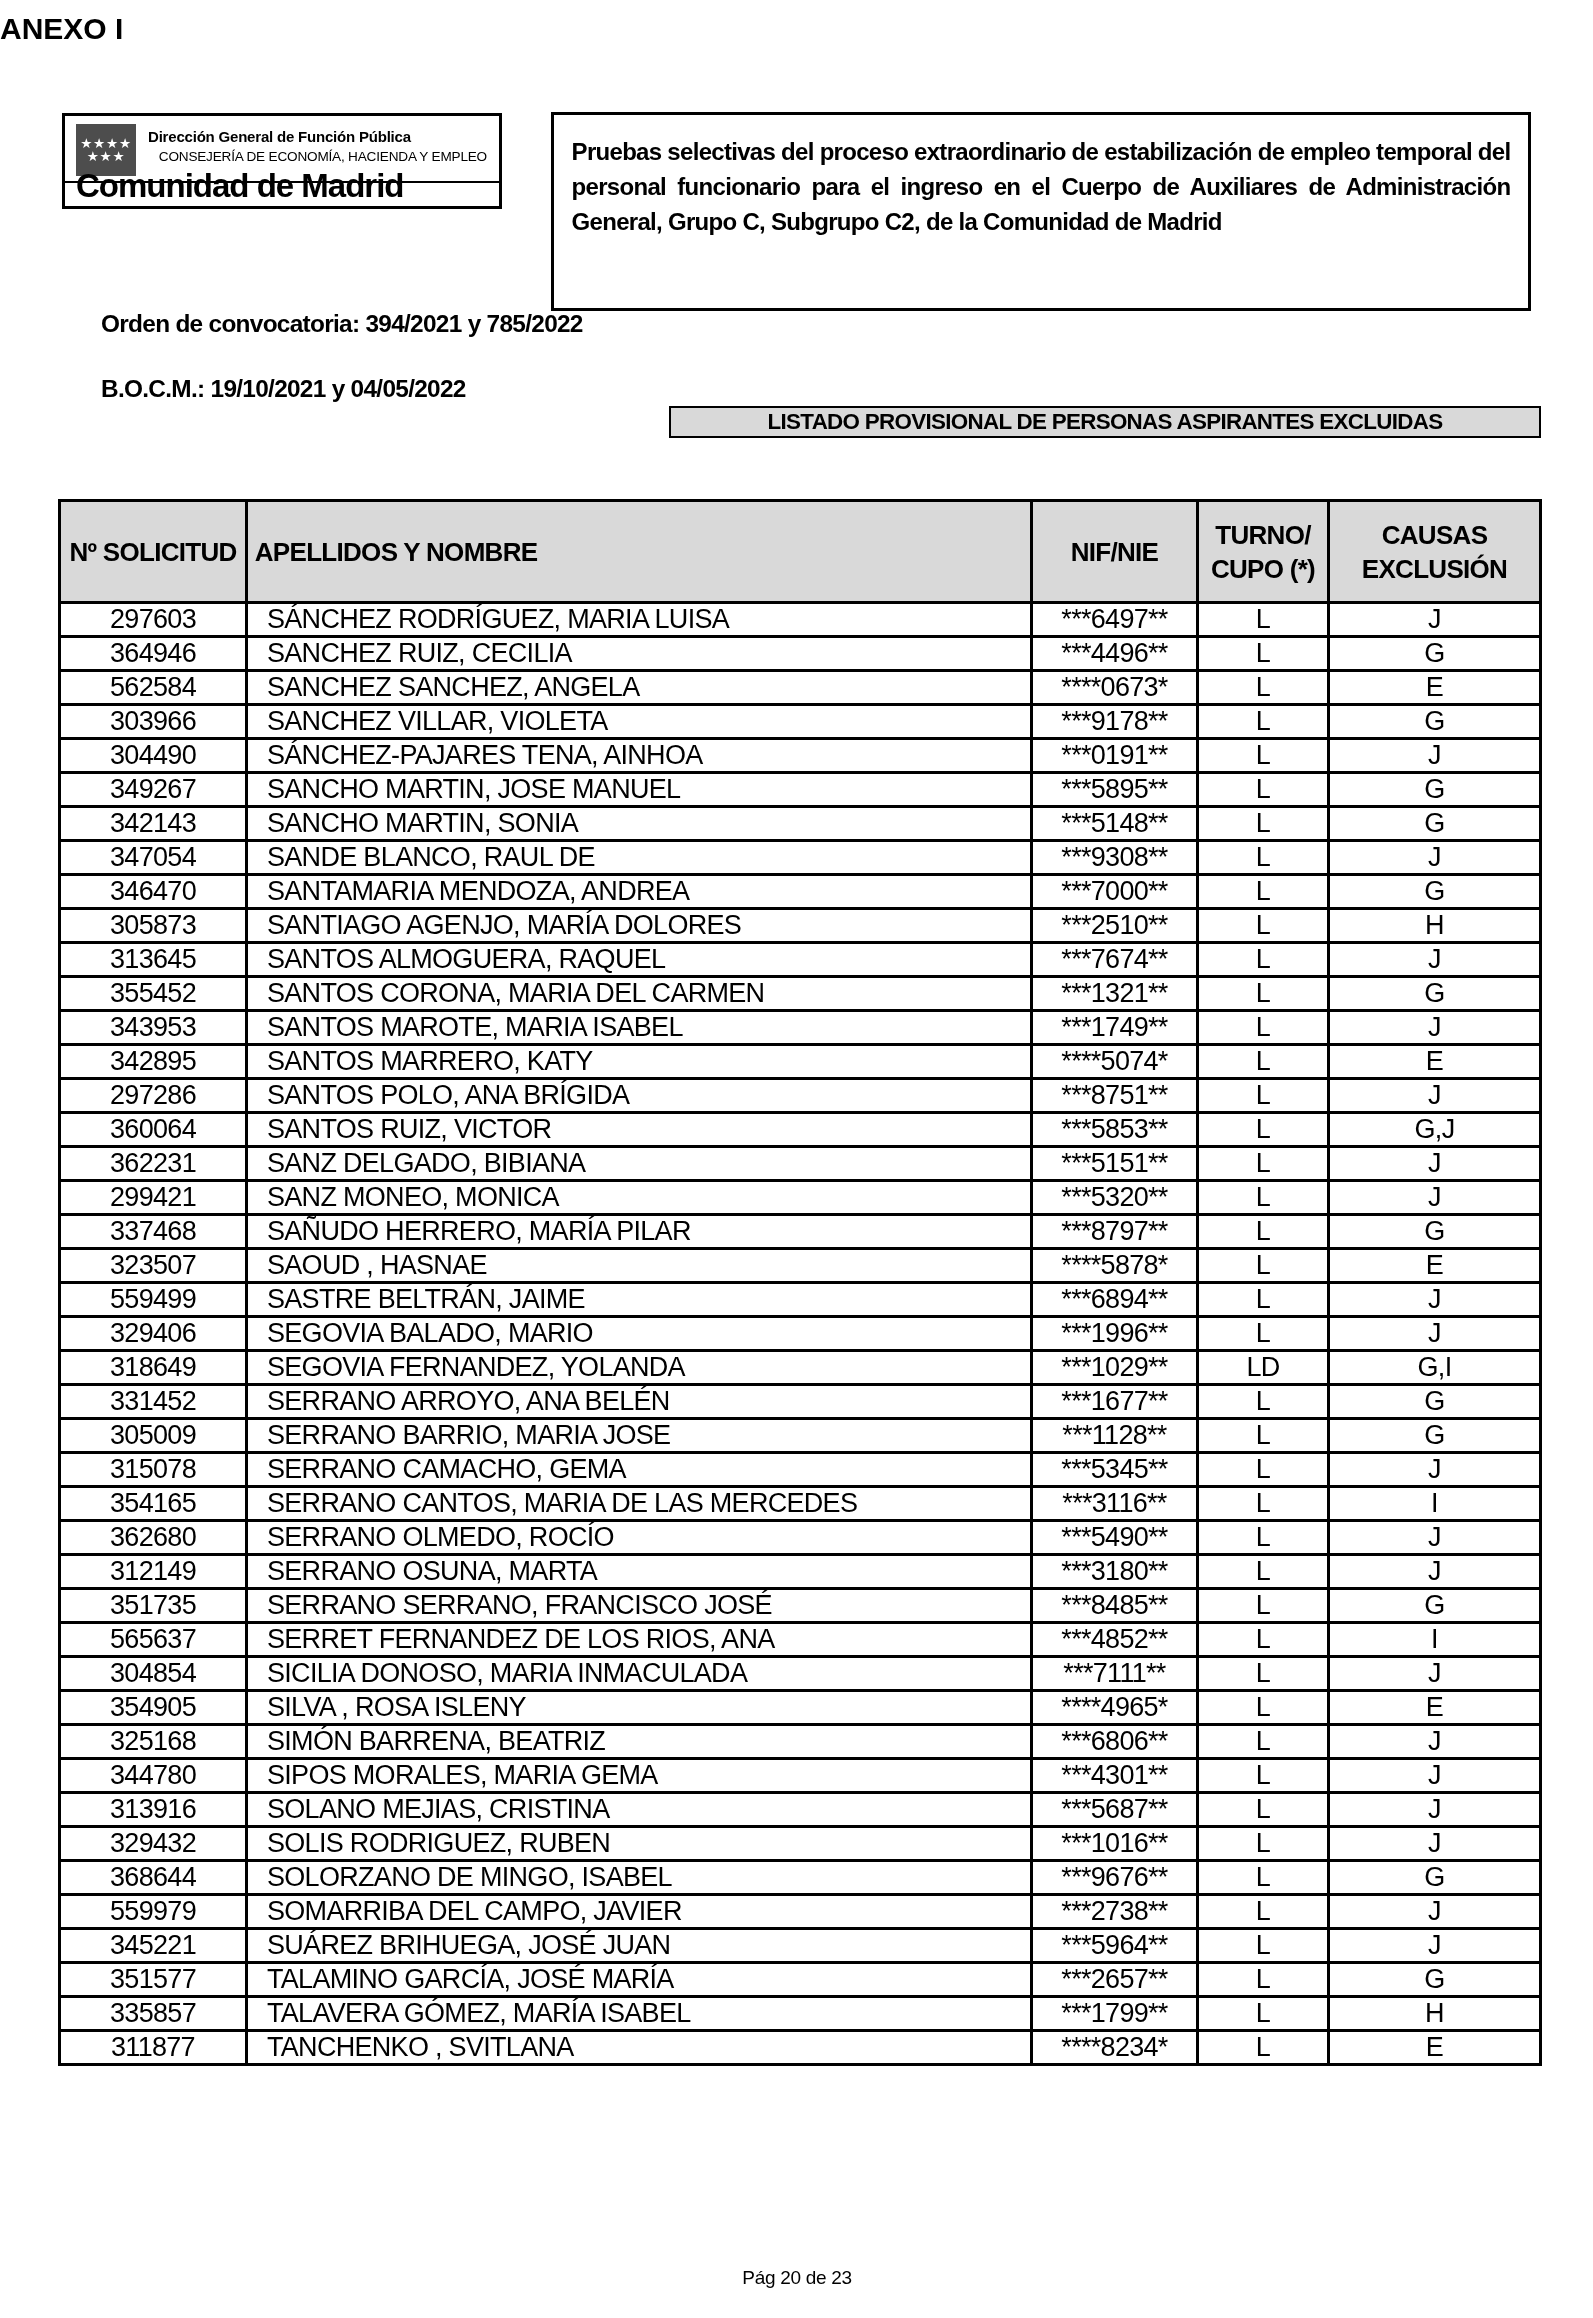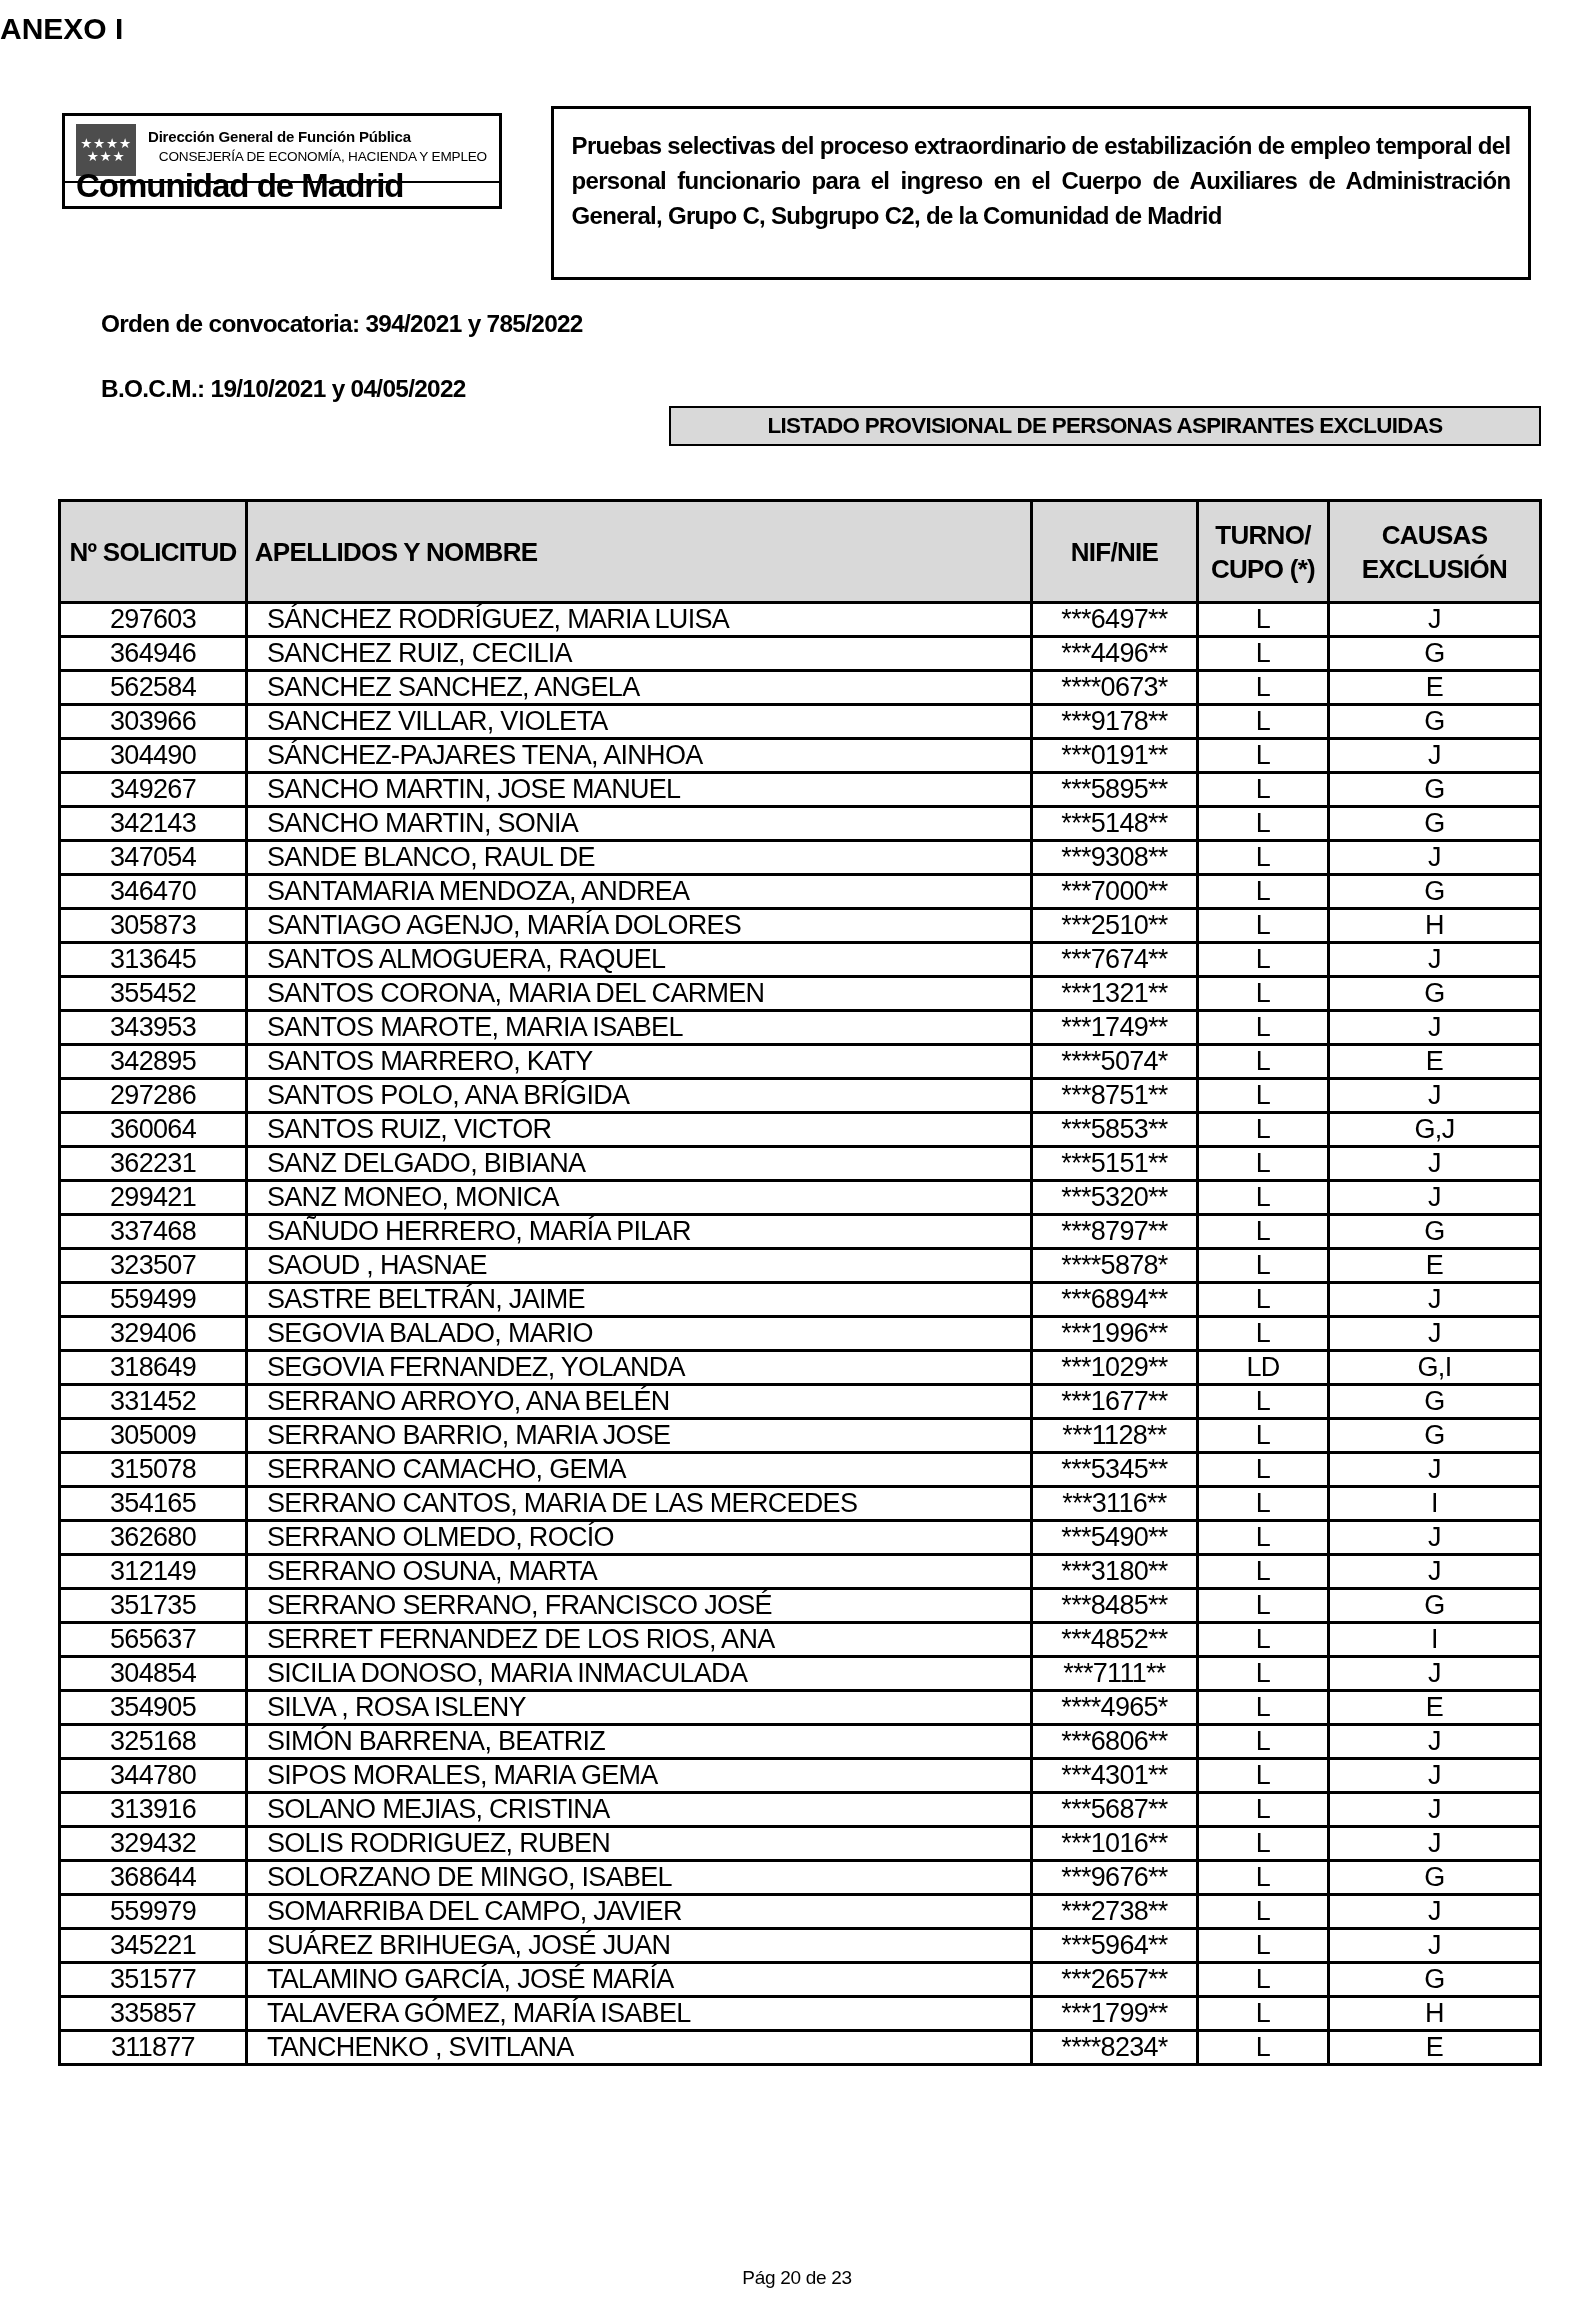--- a/index.html
+++ b/index.html
@@ -29,37 +29,37 @@
   .dept1 { font-size:15px; font-weight:700; letter-spacing:-0.2px; margin-bottom:4.1px; }
   .dept2 { font-size:13.6px; font-weight:400; letter-spacing:-0.2px;text-align:right; }
   .logo-sep { position:absolute; left:0px; right:0px; top:65px; border-top:2px solid #000; }
   .brand {
     position:absolute; left:11px; bottom:1.4px; font-size:33px; font-weight:700;
     letter-spacing:-1px; white-space:nowrap;
   }
 
   
   .notice {
-    position:absolute; left:551px; top:106px; width:980px; height:174px;
+    position:absolute; left:551px; top:112px; width:980px; height:199px;
     border:3.4px solid #000; box-sizing:border-box;
   }
   .notice p {
     margin:19px 17.6px 0 17.6px; font-size:24px; font-weight:700; line-height:35px;
     text-align:justify; letter-spacing:-0.7px;
   }
 
   .orden, .bocm {
     position:absolute; left:62px; font-size:24.4px; font-weight:700; letter-spacing:-0.7px;margin-left:39px;
   }
   .orden { top:310px; }
   .bocm  { top:375px; }
 
   
   .list-title {
-    position:absolute; left:669px; top:406px; width:872px; height:40px;
+    position:absolute; left:669px; top:406px; width:872px; height:32px;
     background:#d9d9d9; border:2.7px solid #000; box-sizing:border-box;
     display:flex; align-items:center; justify-content:center;
     font-size:22.4px; font-weight:700; letter-spacing:-0.7px; text-align:center;
   }
 
   
   table.roster {
     position:absolute; left:58px; top:499px; width:1480px;
     border-collapse:collapse; table-layout:fixed;
     font-size:27px; letter-spacing:-0.7px;

